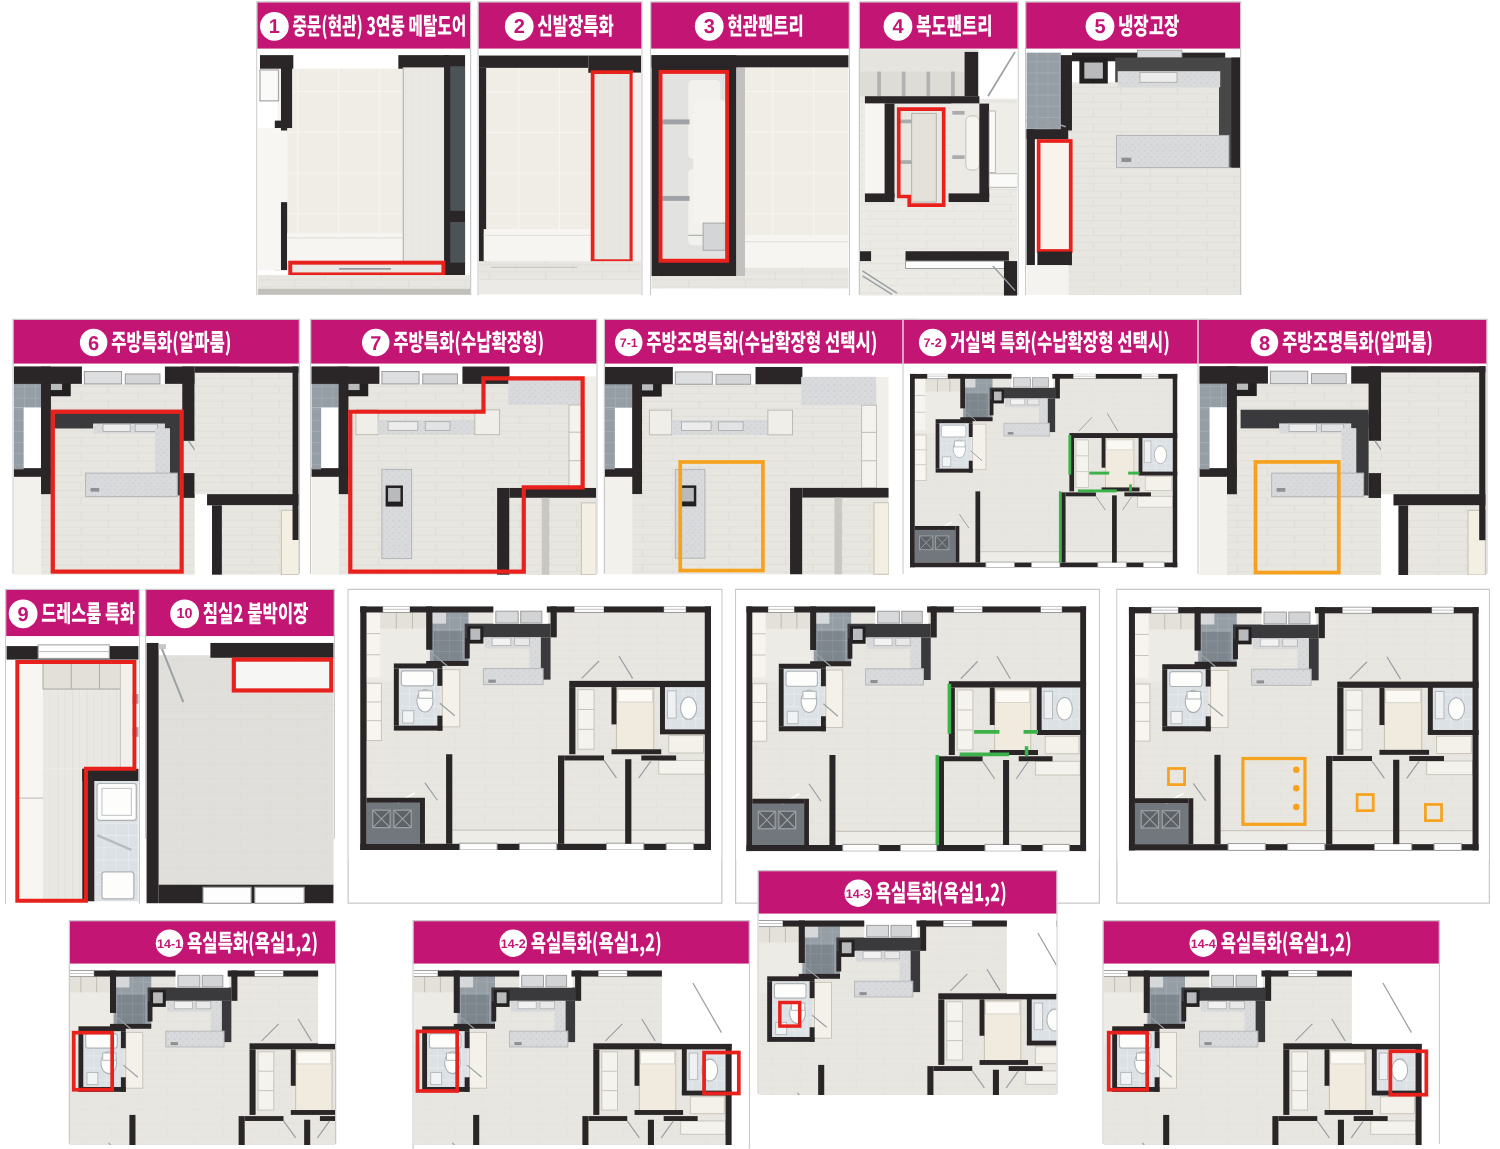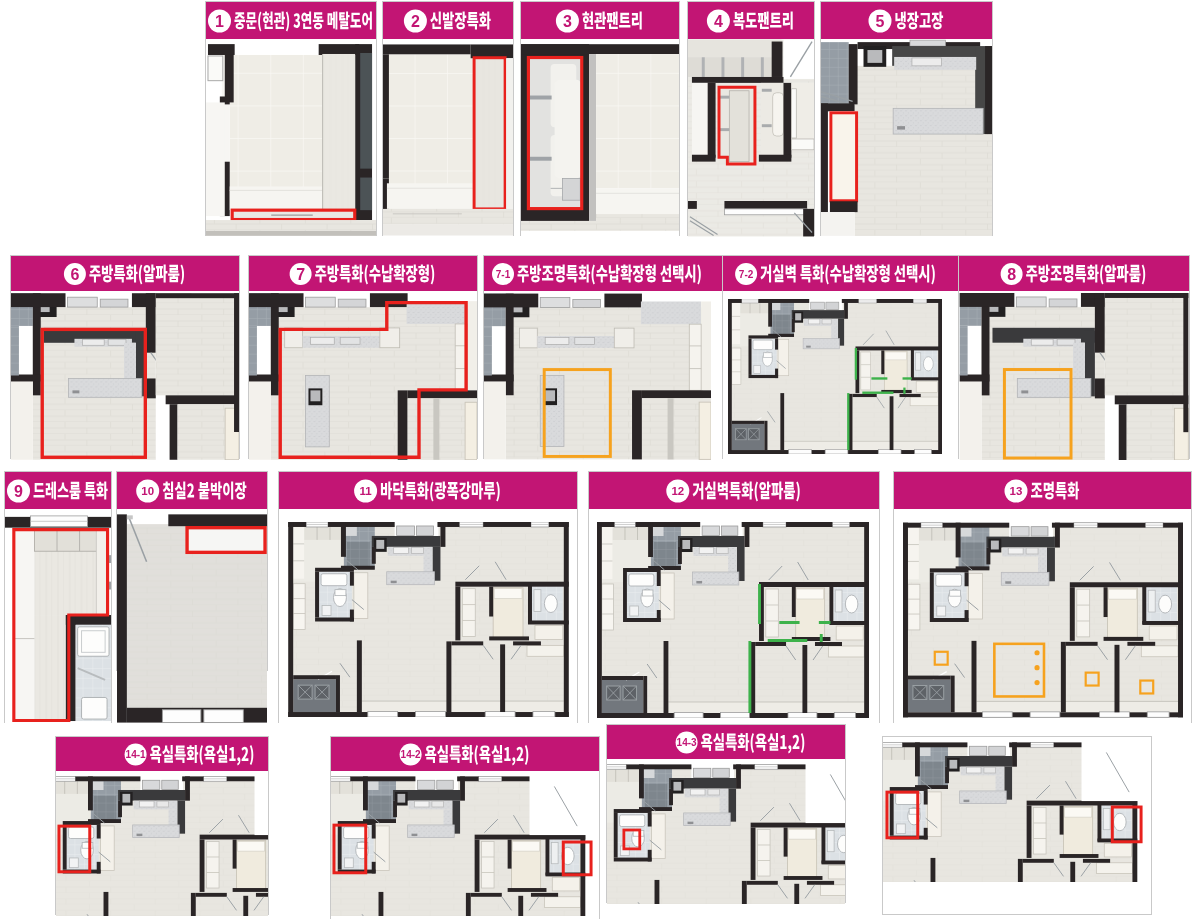--- a/index.html
+++ b/index.html
@@ -728,86 +728,37 @@
         <rect x="72" y="19" width="77" height="23" fill="#f6f6f4"></rect>
         <rect x="71" y="17.5" width="79" height="25" fill="none" stroke="#e8211d" stroke-width="3.4"></rect>
         <rect x="10" y="200" width="142" height="15" fill="#2a2526"></rect>
         <rect x="46" y="202" width="39" height="13" fill="#fdfdfd" stroke="#9c9c9c" stroke-width=".9"></rect>
         <rect x="88" y="202" width="40" height="13" fill="#fdfdfd" stroke="#9c9c9c" stroke-width=".9"></rect>
       </svg>
     </div>
   </div>
 
 <div class="panel" style="left:278px;top:471px;width:300px;height:252px">
-    <div class="hd" style="height:37px">
-      <svg width="298" height="37" viewBox="0 0 298 37">
-        <circle cx="86.6" cy="19.0" r="11.5" fill="#fff"></circle>
-        <text x="86.6" y="22.6" text-anchor="middle" font-family="Liberation Sans, sans-serif" font-size="11.5" font-weight="bold" fill="#c21574">11</text>
-        <g transform="translate(101.1,25.6) scale(1.0000,1)" fill="#fff">
-          <use href="#cbc14" x="0.0"></use>
-          <use href="#cb2e5" x="12.2"></use>
-          <use href="#cd2b9" x="24.5"></use>
-          <use href="#cd654" x="36.7"></use>
-          <use href="#c28" x="48.9"></use>
-          <use href="#cad11" x="54.2"></use>
-          <use href="#cd3ed" x="66.5"></use>
-          <use href="#cac15" x="78.7"></use>
-          <use href="#cb9c8" x="90.9"></use>
-          <use href="#cb8e8" x="103.2"></use>
-          <use href="#c29" x="115.4"></use>
-        </g>
-      </svg>
-    </div>
     <div class="pl" style="height:215px;background:#fff">
       <svg width="281" height="195" viewBox="0 0 282 196" style="position:absolute;left:9px;top:13px">
         <use href="#apt"></use>
       </svg>
     </div>
   </div>
 
 <div class="panel" style="left:588px;top:471px;width:292px;height:252px">
-    <div class="hd" style="height:37px">
-      <svg width="290" height="37" viewBox="0 0 290 37">
-        <circle cx="88.8" cy="19.0" r="11.5" fill="#fff"></circle>
-        <text x="88.8" y="22.6" text-anchor="middle" font-family="Liberation Sans, sans-serif" font-size="11.5" font-weight="bold" fill="#c21574">12</text>
-        <g transform="translate(103.3,25.6) scale(1.0000,1)" fill="#fff">
-          <use href="#cac70" x="0.0"></use>
-          <use href="#cc2e4" x="12.2"></use>
-          <use href="#cbcbd" x="24.5"></use>
-          <use href="#cd2b9" x="36.7"></use>
-          <use href="#cd654" x="48.9"></use>
-          <use href="#c28" x="61.2"></use>
-          <use href="#cc54c" x="66.5"></use>
-          <use href="#cd30c" x="78.7"></use>
-          <use href="#cb8f8" x="90.9"></use>
-          <use href="#c29" x="103.2"></use>
-        </g>
-      </svg>
-    </div>
     <div class="pl" style="height:215px;background:#fff">
       <svg width="272" height="196" viewBox="0 0 282 196" preserveAspectRatio="none" style="position:absolute;left:8px;top:13px">
         <use href="#apt"></use>
         <use href="#aptG"></use>
       </svg>
     </div>
   </div>
 
 <div class="panel" style="left:893px;top:471px;width:299px;height:252px">
-    <div class="hd" style="height:37px">
-      <svg width="297" height="37" viewBox="0 0 297 37">
-        <circle cx="122.0" cy="19.0" r="11.5" fill="#fff"></circle>
-        <text x="122.0" y="22.6" text-anchor="middle" font-family="Liberation Sans, sans-serif" font-size="11.5" font-weight="bold" fill="#c21574">13</text>
-        <g transform="translate(136.5,25.6) scale(1.0000,1)" fill="#fff">
-          <use href="#cc870" x="0.0"></use>
-          <use href="#cba85" x="12.2"></use>
-          <use href="#cd2b9" x="24.5"></use>
-          <use href="#cd654" x="36.7"></use>
-        </g>
-      </svg>
-    </div>
     <div class="pl" style="height:215px;background:#fff">
       <svg width="280" height="196" viewBox="0 0 282 196" style="position:absolute;left:9px;top:13px">
         <use href="#apt"></use>
         <use href="#aptO"></use>
       </svg>
     </div>
   </div>
 
 <div class="panel" style="left:55px;top:736px;width:214px;height:179px">
     <div class="hd" style="height:34px">
@@ -868,21 +819,21 @@
           <use href="#apt"></use>
         </g>
         <rect x="200" y="0" width="70" height="64" fill="#ffffff"></rect>
         <line x1="225" y1="15" x2="248" y2="55" stroke="#9aa0a4" stroke-width="1"></line>
         <rect x="3" y="54" width="32" height="48" fill="none" stroke="#e8211d" stroke-width="3"></rect>
         <rect x="234" y="71" width="28" height="33" fill="none" stroke="#e8211d" stroke-width="3"></rect>
       </svg>
     </div>
   </div>
 
-<div class="panel" style="left:606px;top:724px;width:240px;height:179px">
+<div class="panel" style="left:606px;top:696px;width:240px;height:179px">
     <div class="hd" style="height:34px">
       <svg width="268" height="34" viewBox="0 0 268 34">
         <circle cx="79.6" cy="17.5" r="11.0" fill="#fff"></circle>
         <text x="79.6" y="21.1" text-anchor="middle" font-family="Liberation Sans, sans-serif" font-size="10" font-weight="bold" fill="#c21574">14-3</text>
         <g transform="translate(93.6,24.1) scale(1.0000,1)" fill="#fff">
           <use href="#cc695" x="0.0"></use>
           <use href="#cc2e4" x="12.2"></use>
           <use href="#cd2b9" x="24.5"></use>
           <use href="#cd654" x="36.7"></use>
           <use href="#c28" x="48.9"></use>
@@ -902,20 +853,39 @@
         </g>
         <rect x="200" y="0" width="70" height="64" fill="#ffffff"></rect>
         <line x1="225" y1="15" x2="248" y2="55" stroke="#9aa0a4" stroke-width="1"></line>
         <rect x="17" y="71" width="16" height="19" fill="none" stroke="#e8211d" stroke-width="2.8"></rect>
         <rect x="246" y="87" width="15" height="17" fill="none" stroke="#e8211d" stroke-width="2.8"></rect>
       </svg>
     </div>
   </div>
 
 <div class="panel" style="left:882px;top:736px;width:270px;height:179px">
+    <div class="hd" style="height:34px">
+      <svg width="268" height="34" viewBox="0 0 268 34">
+        <circle cx="79.6" cy="17.5" r="11.0" fill="#fff"></circle>
+        <text x="79.6" y="21.1" text-anchor="middle" font-family="Liberation Sans, sans-serif" font-size="10" font-weight="bold" fill="#c21574">14-4</text>
+        <g transform="translate(93.6,24.1) scale(1.0000,1)" fill="#fff">
+          <use href="#cc695" x="0.0"></use>
+          <use href="#cc2e4" x="12.2"></use>
+          <use href="#cd2b9" x="24.5"></use>
+          <use href="#cd654" x="36.7"></use>
+          <use href="#c28" x="48.9"></use>
+          <use href="#cc695" x="54.2"></use>
+          <use href="#cc2e4" x="66.5"></use>
+          <use href="#c31" x="78.7"></use>
+          <use href="#c2c" x="86.8"></use>
+          <use href="#c32" x="91.4"></use>
+          <use href="#c29" x="99.5"></use>
+        </g>
+      </svg>
+    </div>
     <div class="pl" style="height:145px;background:#fff">
       <svg width="268" height="145" viewBox="0 0 270 145">
         <g transform="translate(-19.6,4.9) scale(0.978)">
           <use href="#apt"></use>
         </g>
         <rect x="200" y="0" width="70" height="64" fill="#ffffff"></rect>
         <line x1="225" y1="15" x2="248" y2="55" stroke="#9aa0a4" stroke-width="1"></line>
         <rect x="4" y="55" width="31" height="46" fill="none" stroke="#e8211d" stroke-width="3"></rect>
         <rect x="231" y="70" width="29" height="35" fill="none" stroke="#e8211d" stroke-width="3"></rect>
       </svg>

